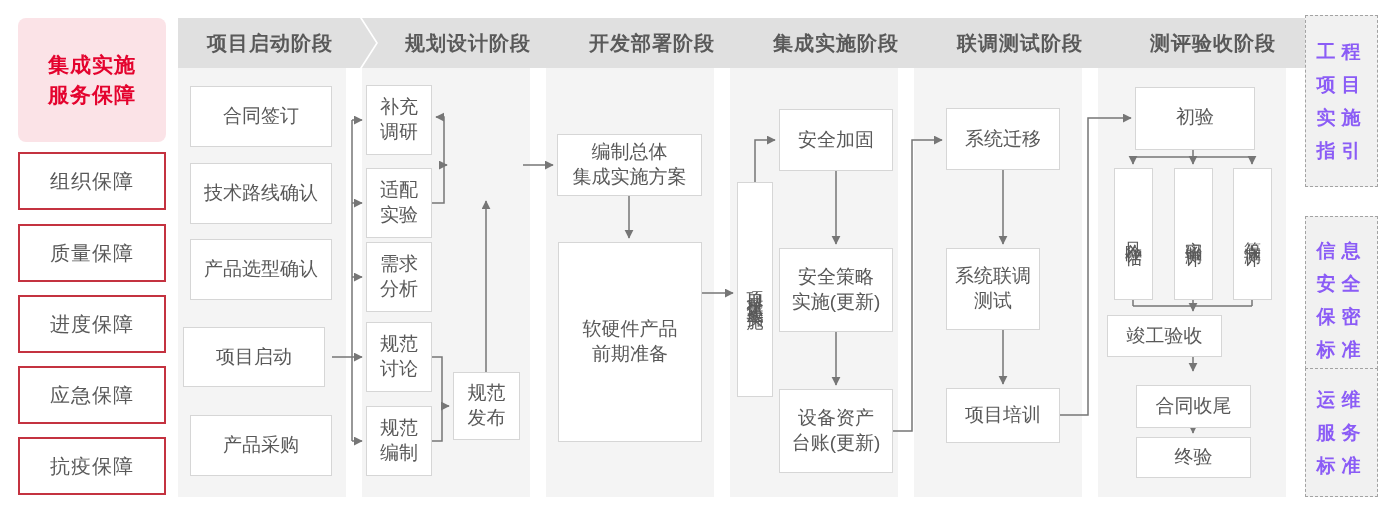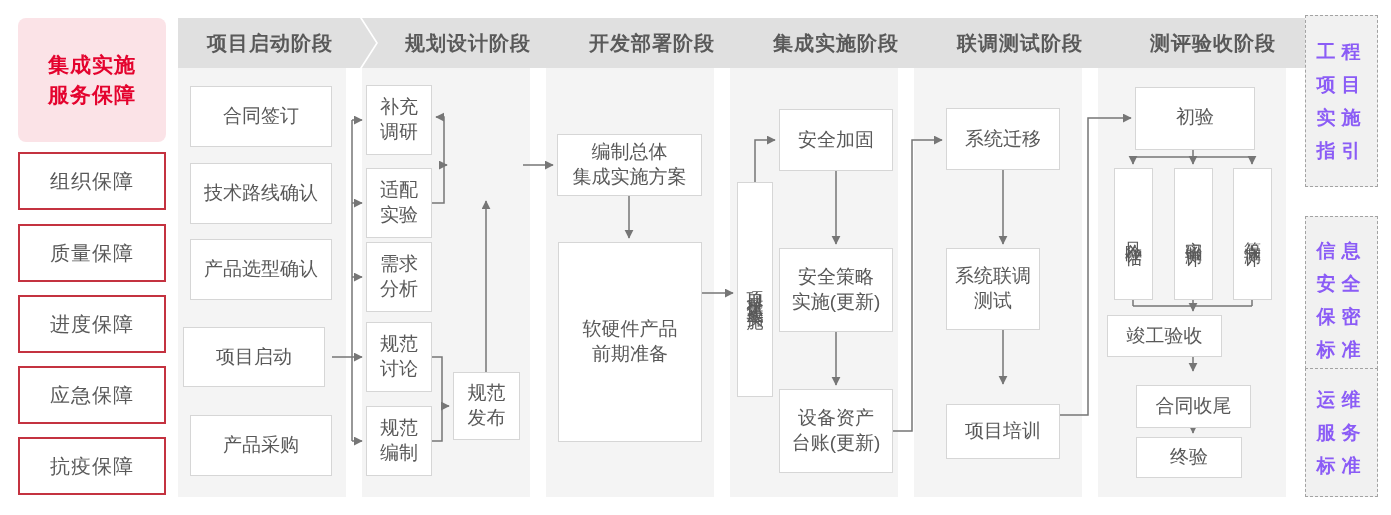--- a/index.html
+++ b/index.html
@@ -112,29 +112,29 @@
   <div class="node vnode" style="left:737px;top:182px;width:36px;height:215px;">项目整体集成实施</div>
   <div class="node" style="left:779px;top:109px;width:114px;height:62px;">安全加固</div>
   <div class="node" style="left:779px;top:248px;width:114px;height:84px;">安全策略
 实施(更新)</div>
   <div class="node" style="left:779px;top:389px;width:114px;height:84px;">设备资产
 台账(更新)</div>
 
   <div class="node" style="left:946px;top:108px;width:114px;height:62px;">系统迁移</div>
   <div class="node" style="left:946px;top:248px;width:94px;height:82px;">系统联调
 测试</div>
-  <div class="node" style="left:946px;top:404px;width:114px;height:55px;">项目培训</div>
+  <div class="node" style="left:946px;top:388px;width:114px;height:55px;">项目培训</div>
 
   <div class="node" style="left:1135px;top:87px;width:120px;height:63px;font-family:Liberation Mono, monospace;">初验</div>
   <div class="node vnode" style="left:1114px;top:168px;width:39px;height:132px;">风险评估</div>
   <div class="node vnode" style="left:1174px;top:168px;width:39px;height:132px;">密码测评</div>
   <div class="node vnode" style="left:1233px;top:168px;width:39px;height:132px;">等保测评</div>
   <div class="node" style="left:1107px;top:315px;width:115px;height:42px;">竣工验收</div>
   <div class="node" style="left:1136px;top:385px;width:115px;height:43px;">合同收尾</div>
-  <div class="node" style="left:1136px;top:437px;width:106px;height:41px;">终验</div>
+  <div class="node" style="left:1136px;top:437px;width:115px;height:41px;">终验</div>
 
   <div class="standard" style="top:15px;height:172px;">
     <div class="standard-text">工程项目实施指引</div>
   </div>
   <div class="standard" style="top:193px;height:168px;margin-top:23px;">
     <div class="standard-text">信息安全保密标准</div>
   </div>
   <div class="standard" style="top:368px;height:129px;">
     <div class="standard-text">运维服务标准</div>
   </div>

